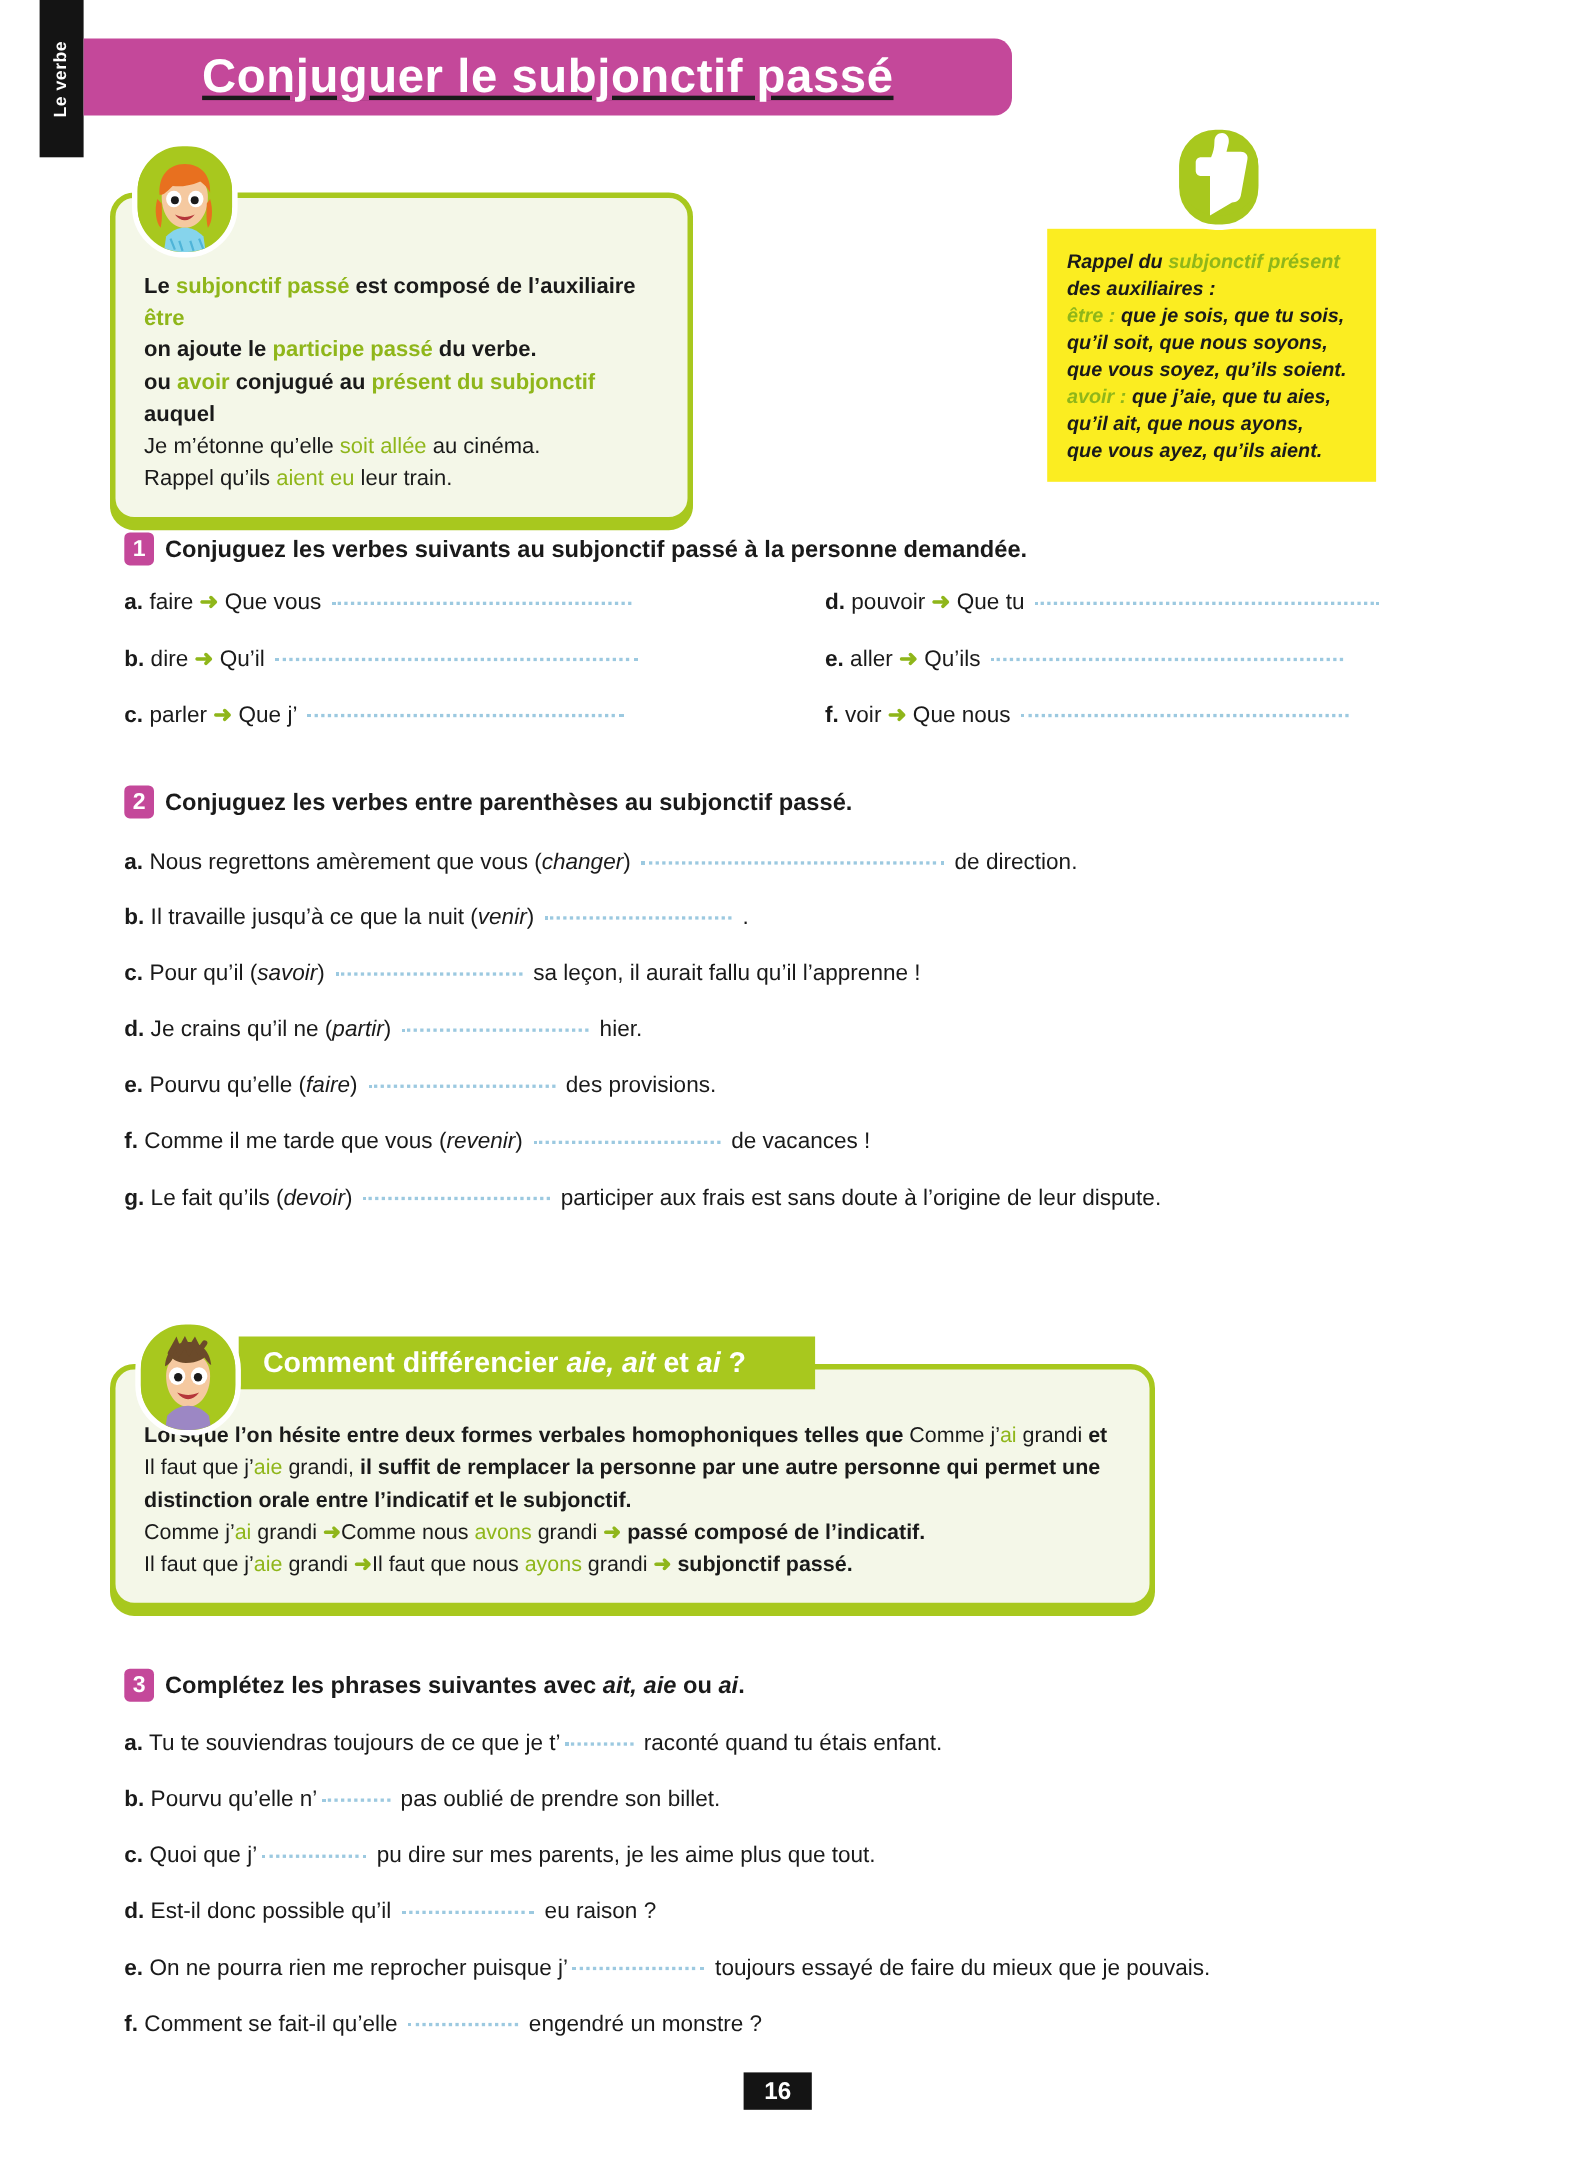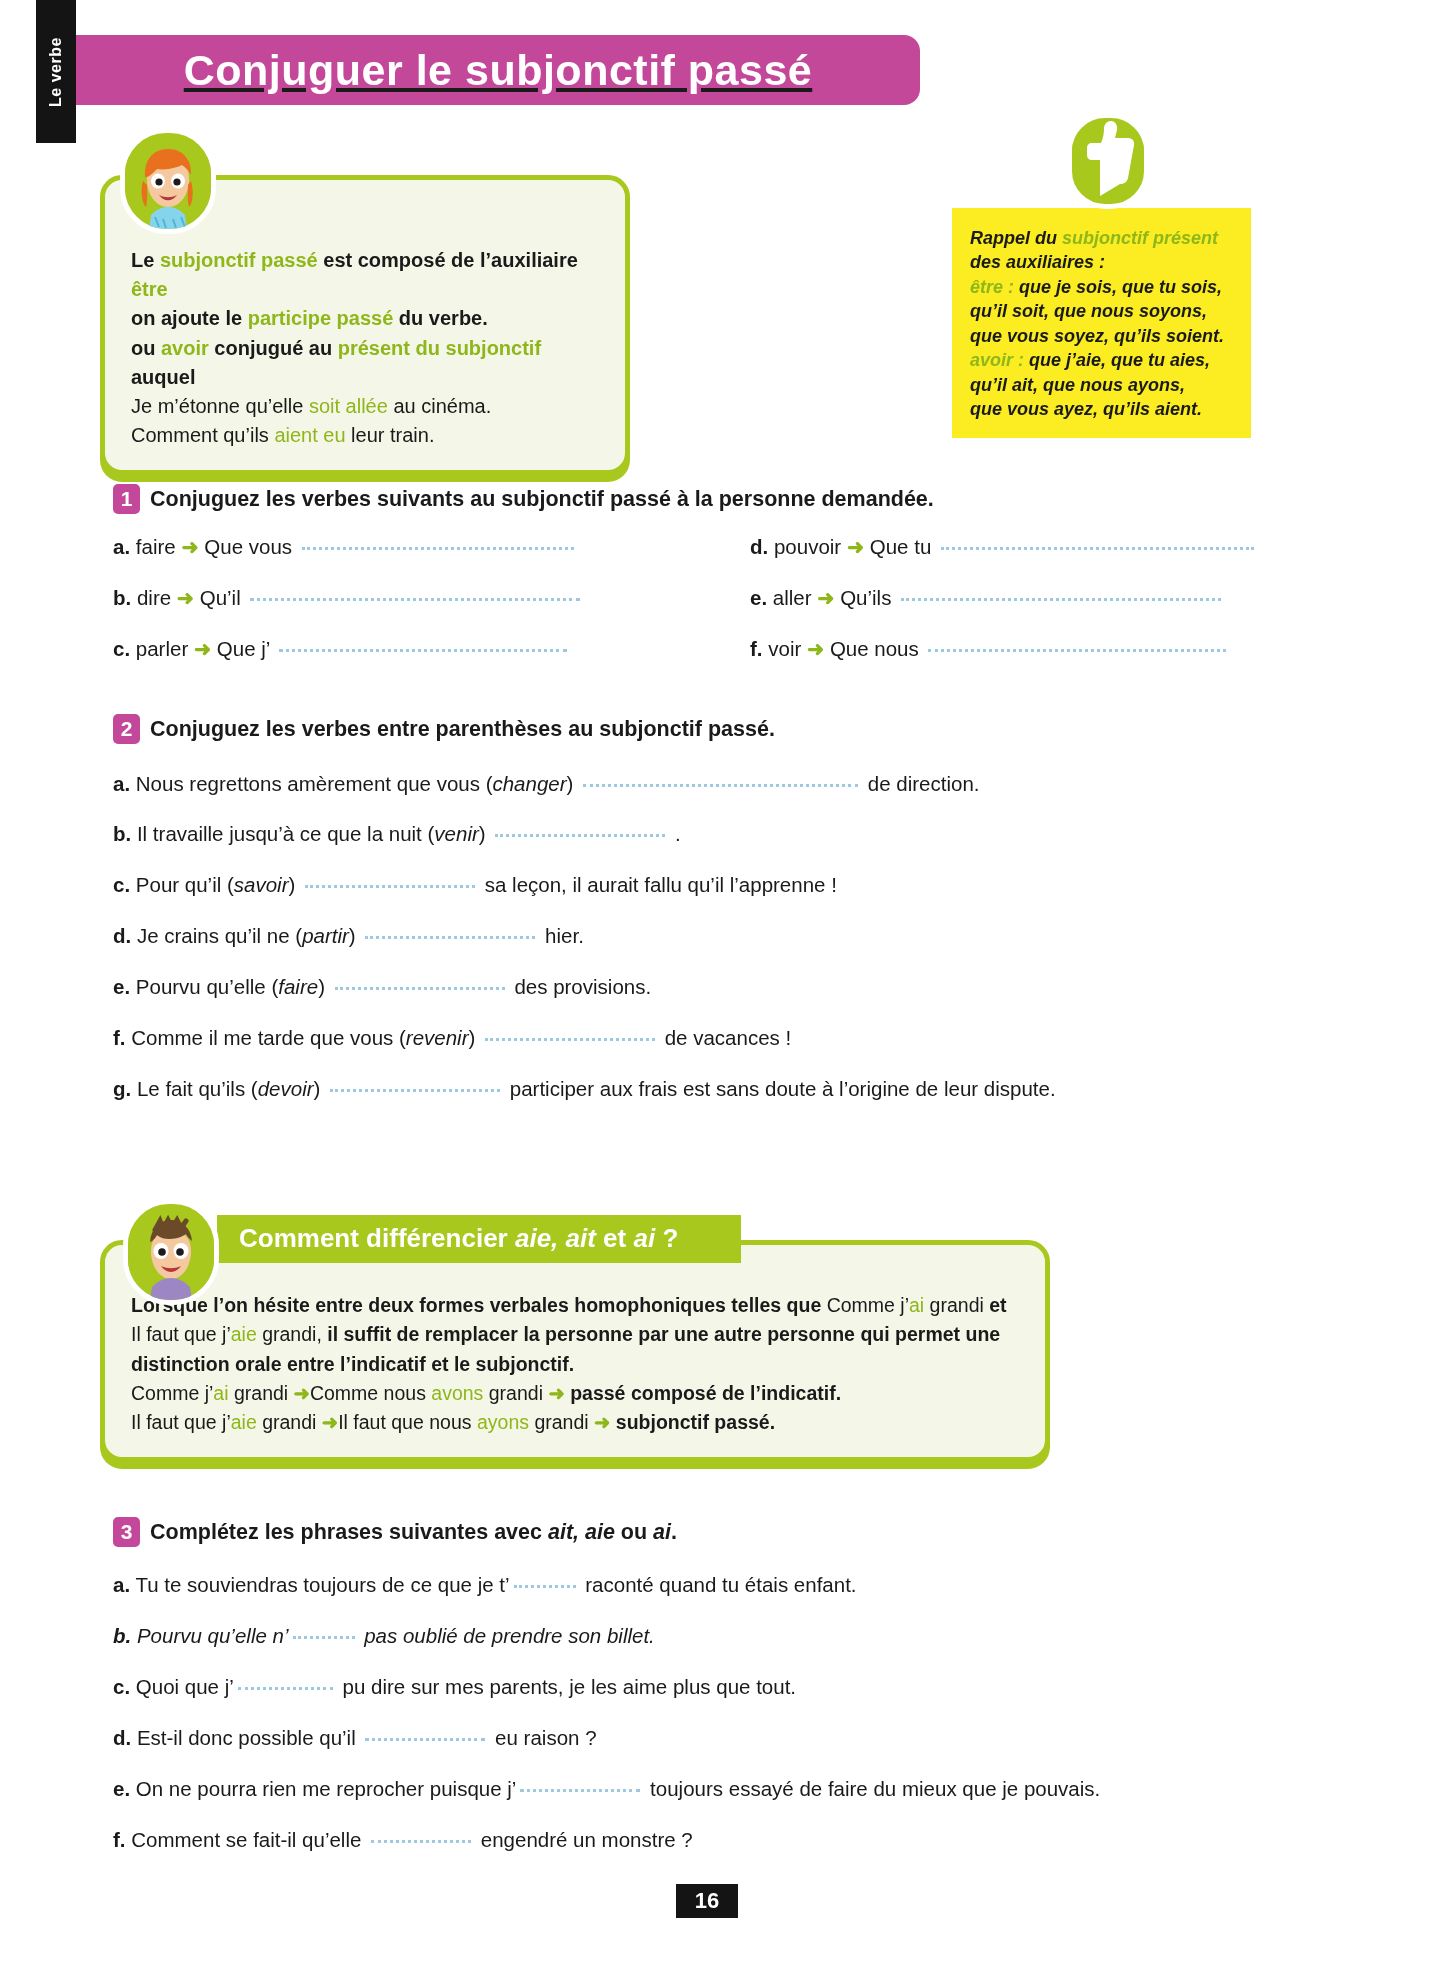--- a/index.html
+++ b/index.html
@@ -172,21 +172,21 @@
     <div>
       <b>on ajoute le </b><b class="g">participe passé</b><b> du verbe.</b>
     </div>
     <div>
       <b>ou </b><b class="g">avoir</b><b> conjugué au </b><b class="g">présent du subjonctif</b><b> auquel</b>
     </div>
     <div>
       <span>Je m’étonne qu’elle </span><span class="g">soit allée</span><span> au cinéma.</span>
     </div>
     <div>
-      <span>Comment qu’ils </span><span class="g">aient eu</span><span> leur train.</span>
+      <span>Rappel qu’ils </span><span class="g">aient eu</span><span> leur train.</span>
     </div>
   </div>
 </div>
 
 <div class="thumb">
   <svg viewBox="0 0 72 86" width="72" height="86">
     <circle cx="36" cy="40" r="38" fill="#a8c81e"></circle>
     <path d="M28 78V42h-8c-3 0-5-2-5-5V30c0-3 2-5 5-5h9c2-5 3-9 3-14 0-5 3-8 7-8s7 4 6 9l-2 8h13c4 0 7 3 6 7l-6 33c-1 4-4 6-8 6z" fill="#fff"></path>
   </svg>
 </div>
@@ -346,21 +346,21 @@
 
 <div class="ex-head" style="left:113px;top:1517px;">
   <div class="num">3</div>
   <div class="txt"><span>Complétez les phrases suivantes avec </span><i>ait, aie</i><span> ou </span><i>ai</i><span>.</span></div>
 </div>
 
 <div class="item" style="left:113px;top:1573px;">
   <span class="lab">a.</span>
   <span>Tu te souviendras toujours de ce que je t’</span><span class="dots" style="width:62px"></span><span> raconté quand tu étais enfant.</span>
 </div>
-<div class="item" style="left:113px;top:1624px;font-style:italic;">
+<div class="item" style="left:113px;top:1624px;">
   <span class="lab">b.</span>
   <span>Pourvu qu’elle n’</span><span class="dots" style="width:62px"></span><span> pas oublié de prendre son billet.</span>
 </div>
 <div class="item" style="left:113px;top:1675px;">
   <span class="lab">c.</span>
   <span>Quoi que j’</span><span class="dots" style="width:95px"></span><span> pu dire sur mes parents, je les aime plus que tout.</span>
 </div>
 <div class="item" style="left:113px;top:1726px;">
   <span class="lab">d.</span>
   <span>Est-il donc possible qu’il </span><span class="dots" style="width:120px"></span><span> eu raison ?</span>

